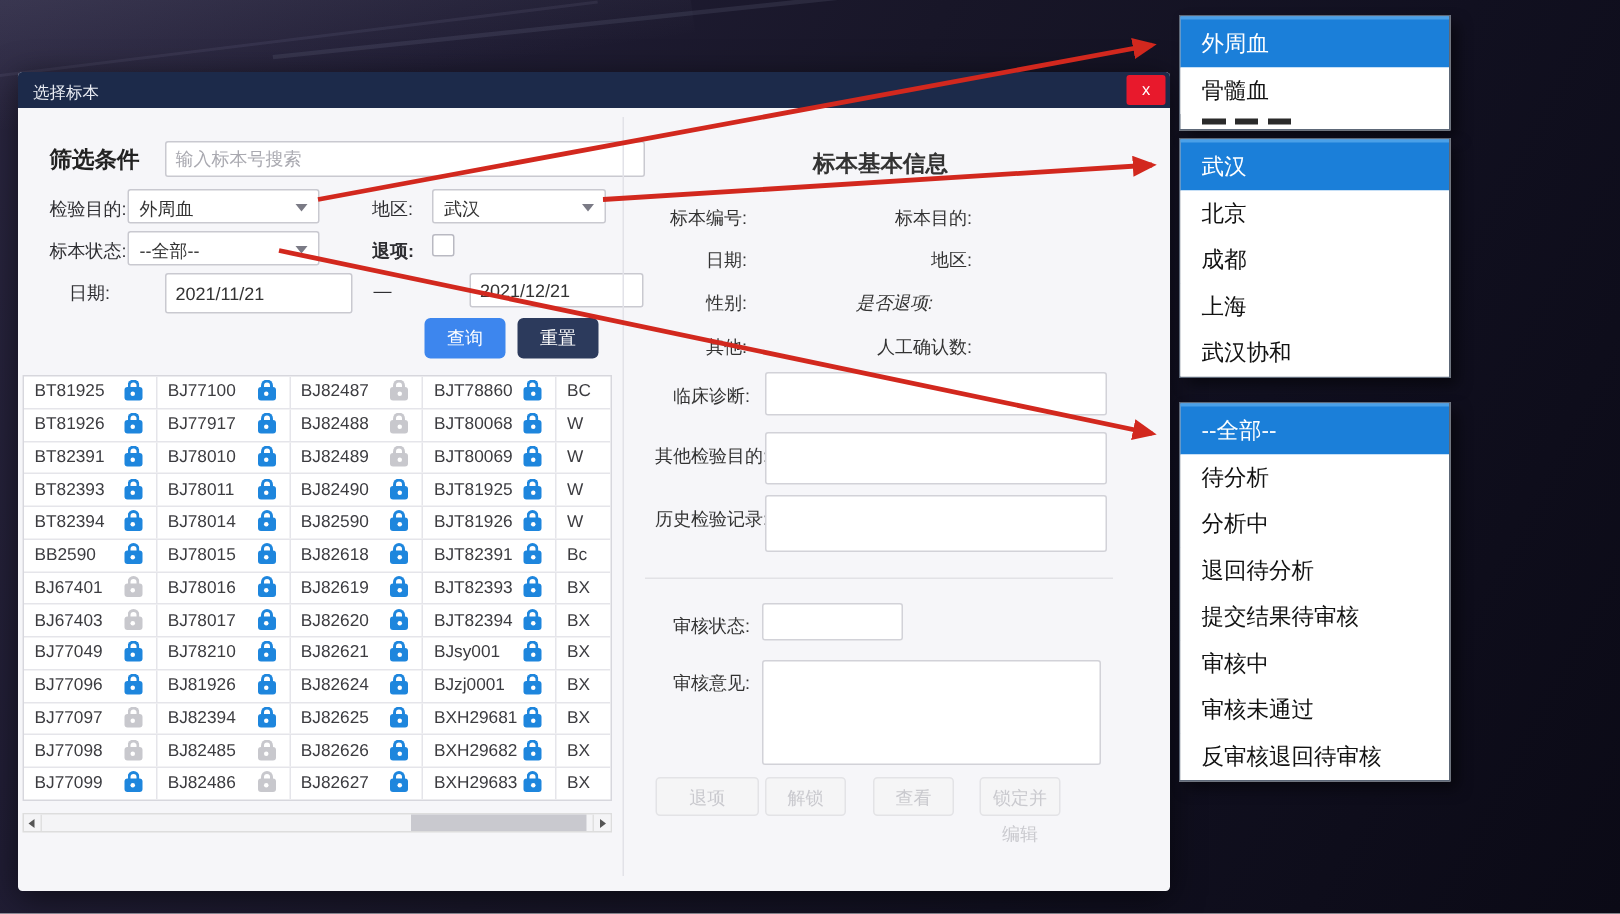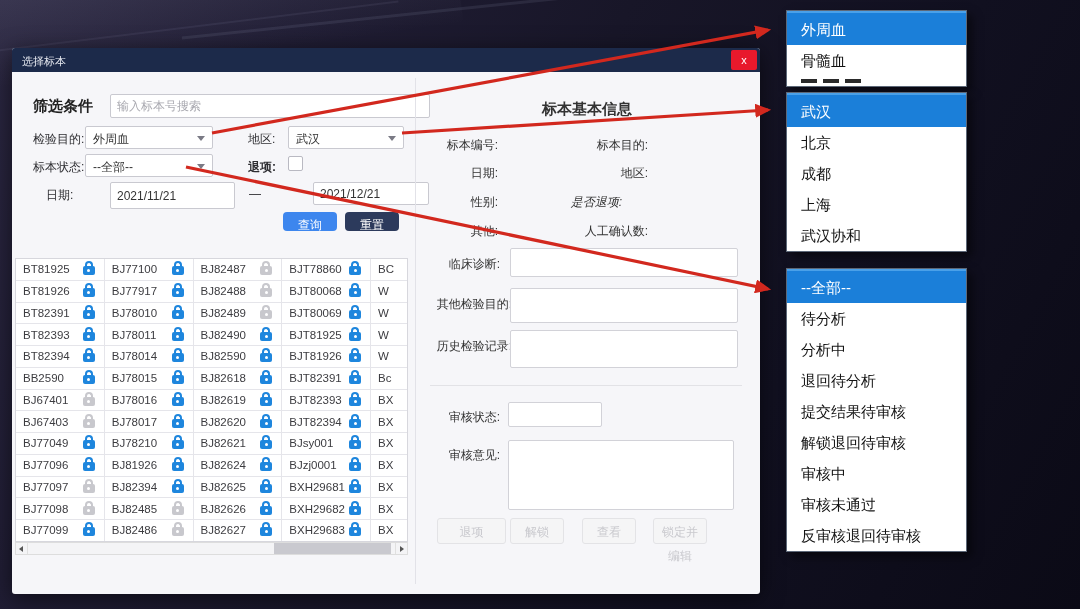--- a/index.html
+++ b/index.html
@@ -11,21 +11,21 @@
   .streak{position:absolute;pointer-events:none;}
   #streak-1{left:-60px;top:-30px;width:520px;height:90px;transform:rotate(-8deg);
     background:linear-gradient(rgba(200,205,230,0.10),rgba(200,205,230,0));}
   #streak-2{left:180px;top:0px;width:700px;height:3px;transform:rotate(-6deg);
     background:rgba(190,195,225,0.10);}
   #streak-3{left:-20px;top:26px;width:420px;height:2px;transform:rotate(-7deg);
     background:rgba(190,195,225,0.08);}
 
   
   .dialog{position:absolute;left:12px;top:48px;width:748px;height:546px;
-    background:#f6f6f9;border-radius:3px;box-shadow:0 4px 22px rgba(0,0,0,0.55);}
+    background:#f6f6f9;border-radius:3px;box-shadow:0 4px 22px rgba(0,0,0,0.55);padding-left:20px;}
   .titlebar{position:absolute;left:0;top:0;right:0;height:24px;background:#1c2a4a;
     border-radius:3px 3px 0 0;}
   .titlebar .title{position:absolute;left:10px;top:6px;font-size:11px;color:#e8ebf2;}
   .close-btn{position:absolute;right:3px;top:2px;width:26px;height:20px;background:#e8192c;
     color:#fff;font-size:11px;line-height:20px;text-align:center;border-radius:2px;cursor:pointer;}
 
   .lbl{position:absolute;font-size:12px;color:#2e2e32;}
   .section-title{position:absolute;left:21px;top:49px;font-size:15px;font-weight:bold;color:#222;}
 
   .tinput{position:absolute;background:#fff;border:1px solid #c9c9d0;border-radius:2px;
@@ -40,28 +40,28 @@
   .select .val{position:absolute;left:7px;top:4px;font-size:12px;color:#333;}
   .caret{position:absolute;right:7px;top:9px;width:0;height:0;
     border-left:4px solid transparent;border-right:4px solid transparent;border-top:5px solid #7a7a85;}
   #purpose-select{left:73px;top:78px;width:128px;}
   #region-select{left:276px;top:78px;width:116px;}
   #status-select{left:73px;top:106px;width:128px;}
 
   .checkbox{position:absolute;left:276px;top:108px;width:13px;height:13px;background:#fff;
     border:1px solid #b9b9c2;border-radius:2px;cursor:pointer;}
 
-  .btn{position:absolute;height:19px;border:none;border-radius:4px;color:#fff;font-size:12px;
+  .btn{position:absolute;height:27px;border:none;border-radius:4px;color:#fff;font-size:12px;
     text-align:center;line-height:25px;cursor:pointer;font-family:inherit;}
   #query-btn{left:271px;top:164px;width:54px;background:#3d86ee;}
   #reset-btn{left:333px;top:164px;width:54px;background:#2c3a5c;}
 
   
   #sample-table{position:absolute;left:3px;top:202px;width:393px;height:284px;
-    background:#fff;border:1px solid #d7d7dd;box-sizing:border-box;overflow:hidden;margin-top:8px;}
+    background:#fff;border:1px solid #d7d7dd;box-sizing:border-box;overflow:hidden;}
   .trow{display:flex;height:21.75px;border-bottom:1px solid #e5e5ea;box-sizing:border-box;}
   .tcell{width:89px;border-right:1px solid #e5e5ea;display:flex;align-items:center;
     padding:0 9px 0 7px;box-sizing:border-box;overflow:hidden;}
   .tcell:last-child{width:36px;border-right:none;padding-right:0;}
   .cid{flex:1;font-size:11.5px;color:#3c3c40;white-space:nowrap;}
   .lock{position:relative;display:inline-block;width:12px;height:9px;border-radius:2px;flex:none;margin-top:3px;}
   .lock.blue{background:#1e86dd;}
   .lock.gray{background:#c8c8cd;}
   .lock::before{content:'';position:absolute;left:2px;top:-5px;width:8px;height:7px;
     border:2px solid;border-bottom:none;border-radius:4px 4px 0 0;box-sizing:border-box;}
@@ -490,21 +490,20 @@
     <div class="dd-item">成都</div>
     <div class="dd-item">上海</div>
     <div class="dd-item">武汉协和</div>
   </div>
 <div class="dd-panel" id="dd-status">
     <div class="dd-item selected">--全部--</div>
     <div class="dd-item">待分析</div>
     <div class="dd-item">分析中</div>
     <div class="dd-item">退回待分析</div>
     <div class="dd-item">提交结果待审核</div>
-    <div class="dd-item">解锁退回待审核</div>
     <div class="dd-item">审核中</div>
     <div class="dd-item">审核未通过</div>
     <div class="dd-item">反审核退回待审核</div>
   </div>
 
 <svg id="arrow-overlay">
   <defs>
     <marker id="ah" markerWidth="5" markerHeight="4.4" refX="4" refY="2.2" orient="auto">
       <path d="M0,0 L5,2.2 L0,4.4 z" fill="#d2281e"></path>
     </marker>

